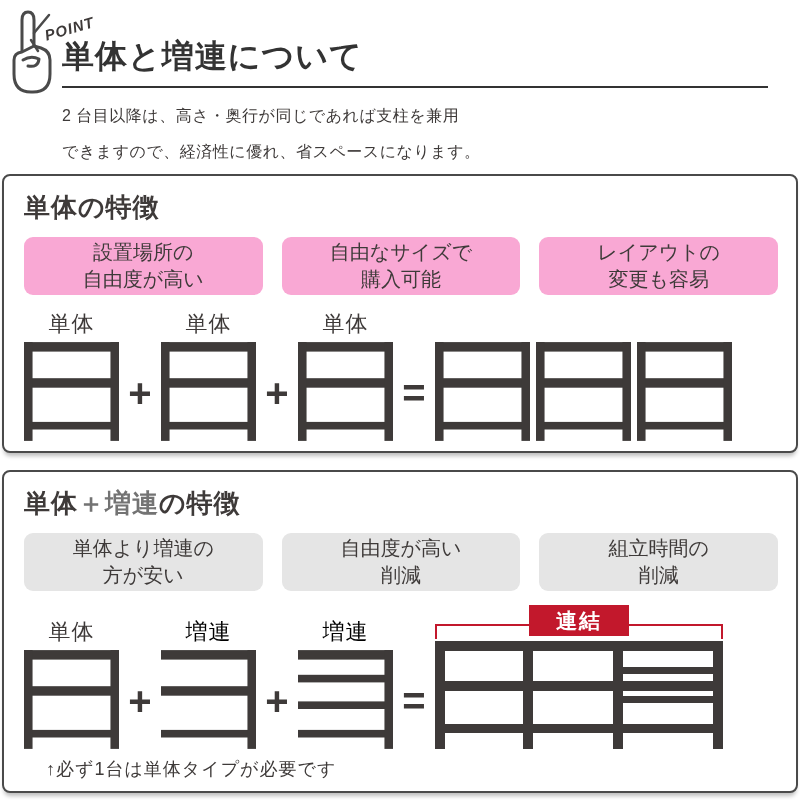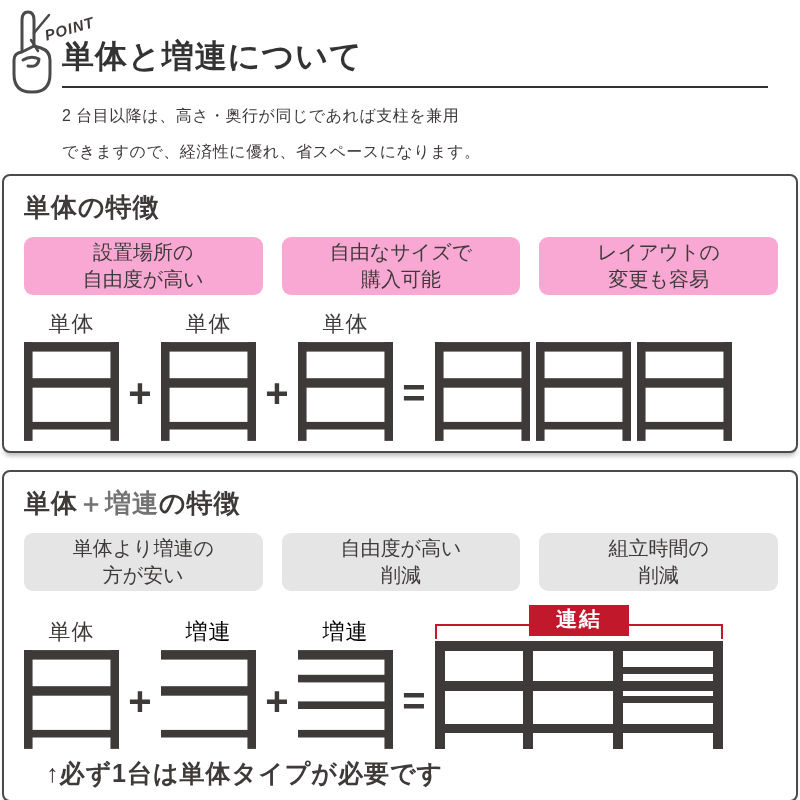--- a/index.html
+++ b/index.html
@@ -59,37 +59,37 @@
   .unit-label { font-size: 22px; font-weight: 500; color: #3e3a39; margin-bottom: 3px; letter-spacing: 1px; }
   .unit-label.red { color: #000000; }
   .shelf-svg { display: block; }
   .op {
     width: 28px; text-align: center; font-size: 40px; font-weight: 600;
     color: #3e3a39; margin: 0 7px 28px; line-height: 1; align-self: flex-end;
   }
   .result-group { display: flex; gap: 6px; align-self: flex-end; }
 
   
-  .combined-wrap { position: relative; width: 288px; padding-top: 36px; align-self: flex-end; font-family: Liberation Mono, monospace; }
+  .combined-wrap { position: relative; width: 288px; padding-top: 36px; align-self: flex-end; }
   .link-bracket {
     position: absolute; top: 19px; left: 0; right: 0; height: 15px;
     border-top: 2px solid #c2182c;
     border-left: 2px solid #c2182c;
     border-right: 2px solid #c2182c;
   }
   .link-badge {
     position: absolute; top: 0; left: 50%; transform: translateX(-50%);
     background: #c2182c; color: #ffffff;
     font-size: 21px; font-weight: bold; letter-spacing: 2px;
     padding: 2px 27px; line-height: 27px; white-space: nowrap;
   }
 
   .note {
     margin-top: 8px; padding-left: 22px;
-    font-size: 25px; font-weight: 700; color: #3e3a39; letter-spacing: 1px;
+    font-size: 18px; font-weight: 400; color: #3e3a39; letter-spacing: 1px;
   }
 </style>
 </head>
 <body>
 
 <div class="header">
   <div class="hand-wrap">
     <svg viewBox="0 0 100 100" width="100" height="100">
       <g fill="#ffffff" stroke="#4a4a4a" stroke-width="3" stroke-linecap="round" stroke-linejoin="round">
         <path d="M18 46 L18 14 Q18 6 24 6 Q30 6 30 14 L30 40"></path>

